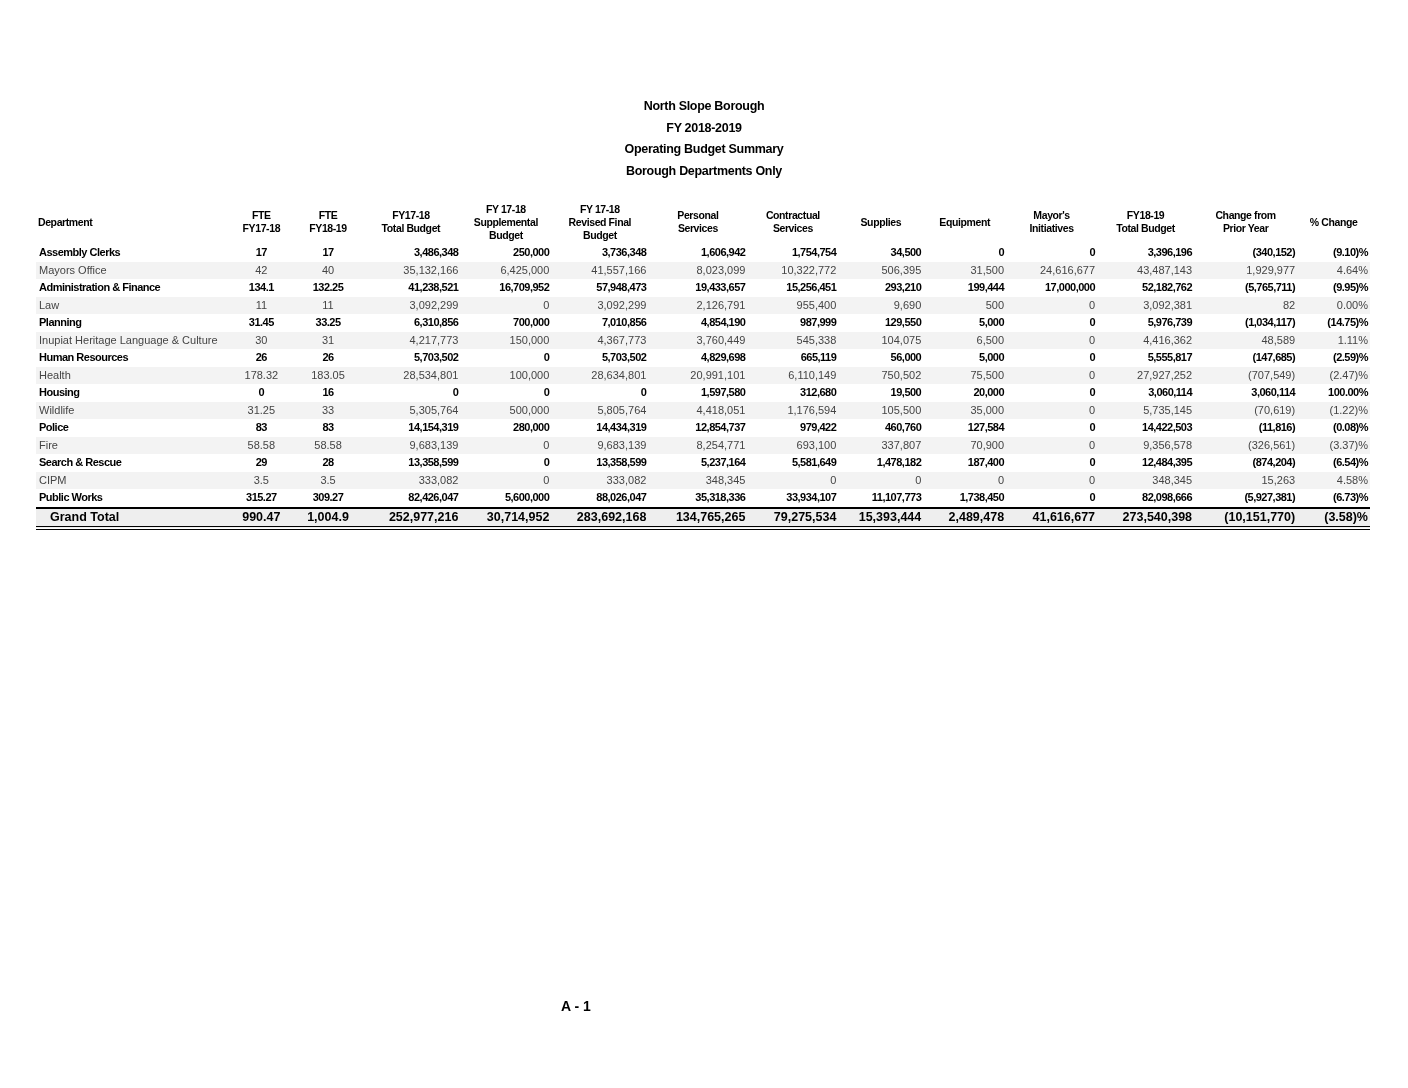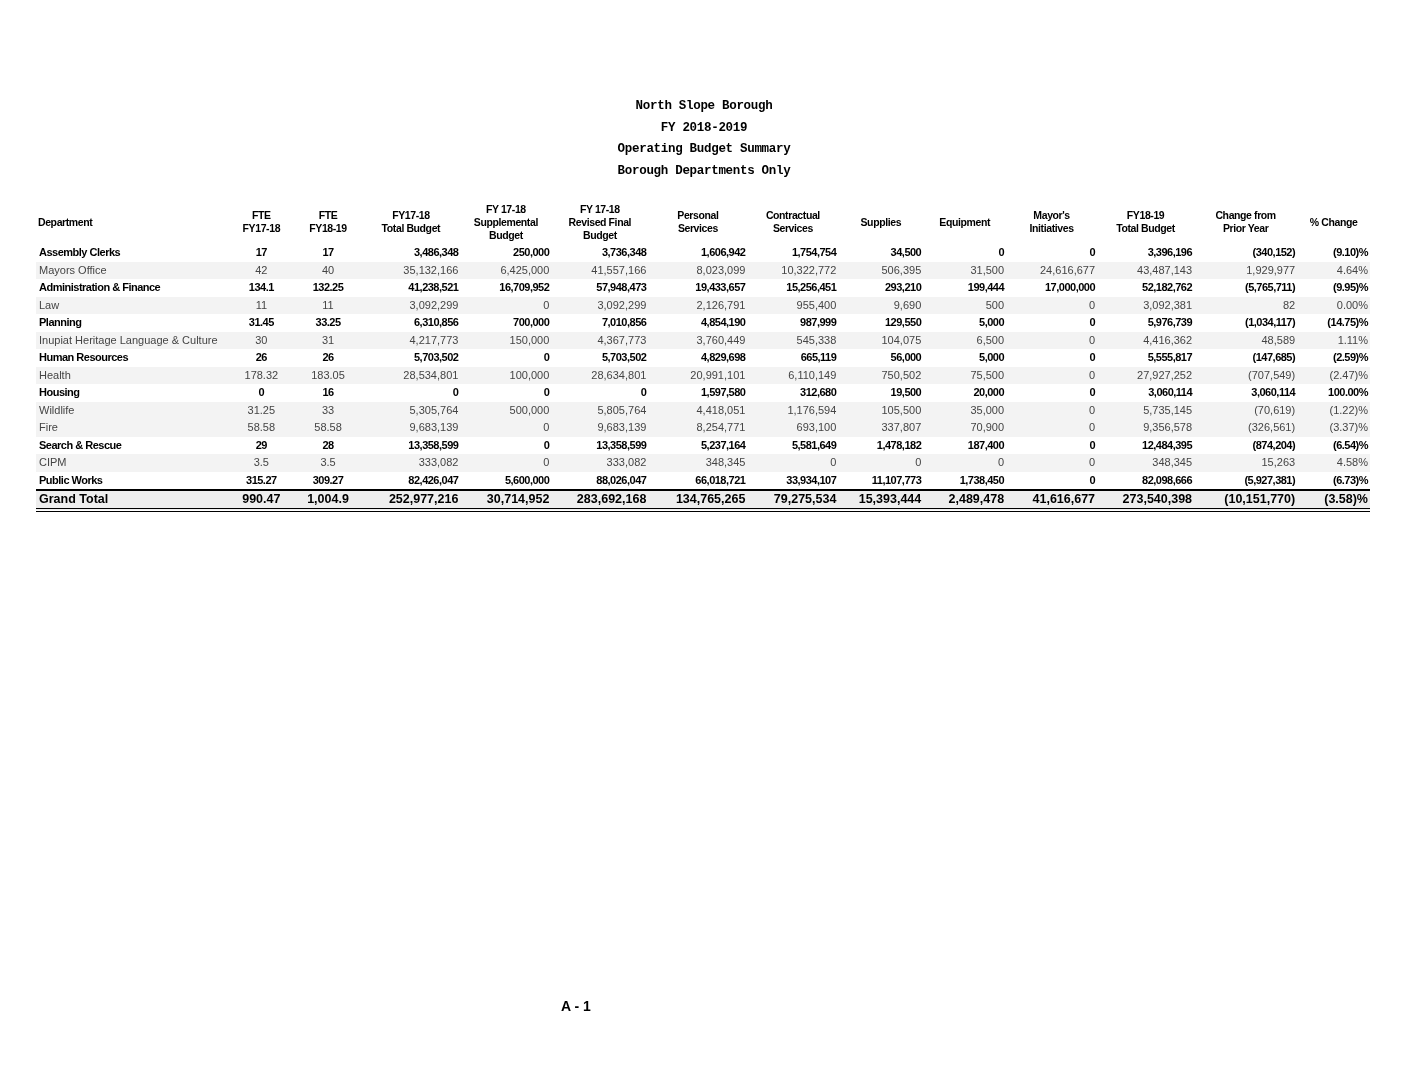--- a/index.html
+++ b/index.html
@@ -4,21 +4,21 @@
   <style>
     html, body { margin: 0; padding: 0; background: #ffffff; }
     body {
       width: 1408px; height: 1088px; position: relative; overflow: hidden;
       font-family: "Liberation Sans", sans-serif; color: #000;
     }
     .title-block {
       position: absolute; top: 96px; left: 0; width: 1408px; text-align: center;
     }
     .title-line {
-      font-weight: bold; font-size: 12.5px; line-height: 21.5px; letter-spacing: -0.3px; font-family: Liberation Mono, monospace;
+      font-weight: bold; font-size: 12.5px; line-height: 21.5px; letter-spacing: -0.3px;
     }
     table.budget {
       position: absolute; top: 200px; left: 36px; width: 1334px;
       border-collapse: collapse; table-layout: fixed;
       font-size: 11px;
     }
     table.budget th {
       font-weight: bold; font-size: 10.5px; line-height: 13px; letter-spacing: -0.4px;
       text-align: center; vertical-align: middle; height: 44px; padding: 0 2px;
     }
@@ -28,21 +28,21 @@
       line-height: 17.5px;
     }
     table.budget td.dept { text-align: left; padding-left: 3px; }
     table.budget td.fte { text-align: center; }
     tr.row-bold td { font-weight: bold; letter-spacing: -0.5px; color: #000; background: #ffffff; }
     tr.row-light td { font-weight: normal; color: #444; background: #f3f3f3; }
     tr.grand td {
       font-weight: bold; font-size: 12.5px; background: #eeeeee; color: #000;
       border-top: 2.5px solid #000; border-bottom: 4px double #000; height: 17px; line-height: 17px;
     }
-    tr.grand td.dept { padding-left: 3px; }
+    tr.grand td.dept { padding-left: 14px; }
     .page-num {
       position: absolute; top: 998px; left: 0; width: 1152px; text-align: center;
       font-weight: bold; font-size: 14px;
     }
   </style>
 </head>
 <body>
 
 <div class="title-block">
   <div class="title-line">North Slope Borough</div>
@@ -240,20 +240,36 @@
         <td>5,805,764</td>
         <td>4,418,051</td>
         <td>1,176,594</td>
         <td>105,500</td>
         <td>35,000</td>
         <td>0</td>
         <td>5,735,145</td>
         <td>(70,619)</td>
         <td>(1.22)%</td>
       </tr>
+      <tr class="row-bold">
+        <td class="dept">Police</td>
+        <td class="fte">83</td>
+        <td class="fte">83</td>
+        <td>14,154,319</td>
+        <td>280,000</td>
+        <td>14,434,319</td>
+        <td>12,854,737</td>
+        <td>979,422</td>
+        <td>460,760</td>
+        <td>127,584</td>
+        <td>0</td>
+        <td>14,422,503</td>
+        <td>(11,816)</td>
+        <td>(0.08)%</td>
+      </tr>
       <tr class="row-light">
         <td class="dept">Fire</td>
         <td class="fte">58.58</td>
         <td class="fte">58.58</td>
         <td>9,683,139</td>
         <td>0</td>
         <td>9,683,139</td>
         <td>8,254,771</td>
         <td>693,100</td>
         <td>337,807</td>
@@ -295,21 +311,21 @@
         <td>15,263</td>
         <td>4.58%</td>
       </tr>
       <tr class="row-bold">
         <td class="dept">Public Works</td>
         <td class="fte">315.27</td>
         <td class="fte">309.27</td>
         <td>82,426,047</td>
         <td>5,600,000</td>
         <td>88,026,047</td>
-        <td>66,018,721</td>
+        <td>35,318,336</td>
         <td>33,934,107</td>
         <td>11,107,773</td>
         <td>1,738,450</td>
         <td>0</td>
         <td>82,098,666</td>
         <td>(5,927,381)</td>
         <td>(6.73)%</td>
       </tr>
     </tbody>
   <tfoot>

